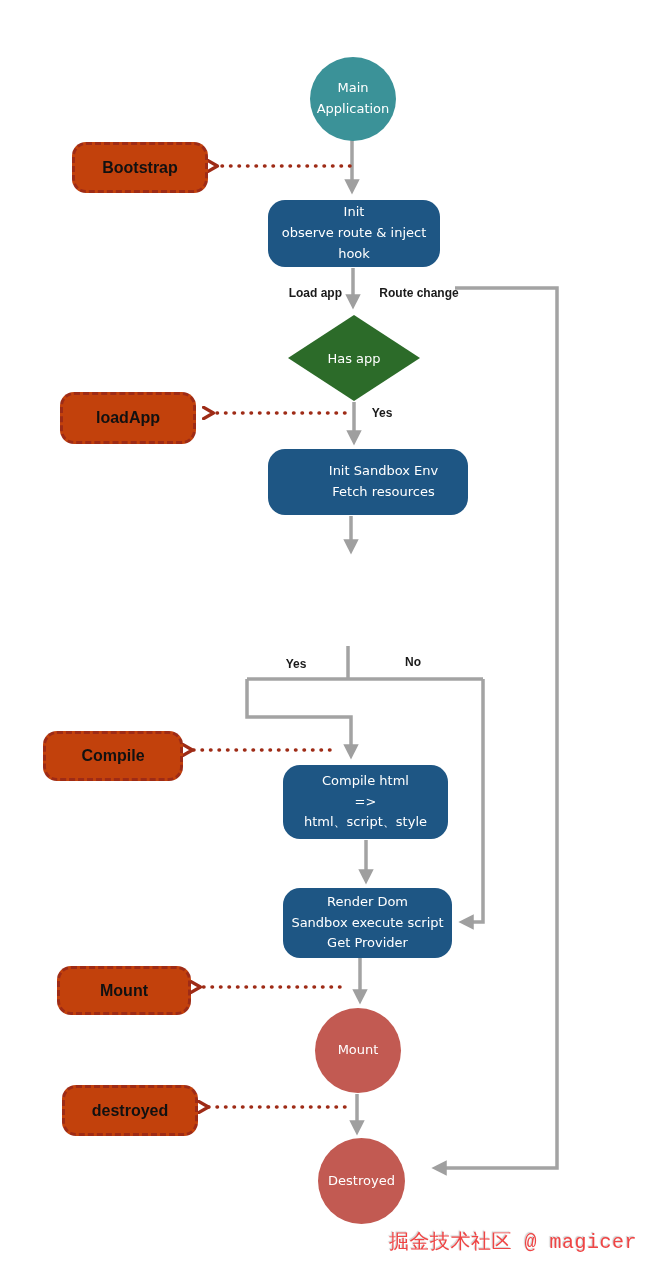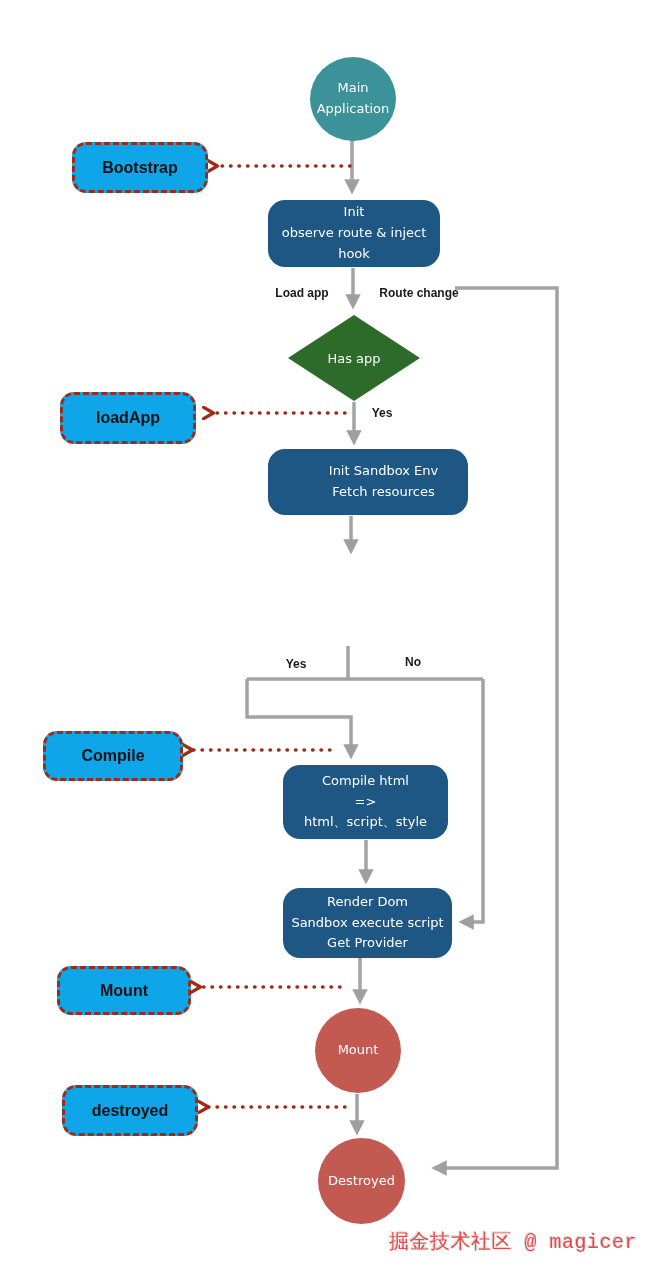--- a/index.html
+++ b/index.html
@@ -10,21 +10,21 @@
   #wires{position:absolute;left:0;top:0;width:653px;height:1280px;}
   .node{position:absolute;display:flex;align-items:center;justify-content:center;
     text-align:center;color:#ffffff;white-space:pre-line;}
   .circle{border-radius:50%;font-size:13px;line-height:1.6;}
   .circle.teal{background:#3b9298;}
   .circle.salmon{background:#c25a52;}
   .bluebox{background:#1e5684;border-radius:17px;font-size:13px;line-height:1.6;}
   .diamond{background:#2c6b29;clip-path:polygon(50% 0,100% 50%,50% 100%,0 50%);
     font-size:13px;}
   .callout{position:absolute;display:flex;align-items:center;justify-content:center;
-    background:#0ea5e9;border:3px dashed #9e2b16;border-radius:14px;
+    background:#c2410c;border:3px dashed #9e2b16;border-radius:14px;
     color:#111111;font-family:"Liberation Sans",sans-serif;font-weight:bold;font-size:16px;}
   .edge-label{position:absolute;color:#1a1a1a;font-family:"Liberation Sans",sans-serif;
     font-weight:bold;font-size:12px;text-align:center;}
   #watermark{position:absolute;right:16px;top:1228px;
     font-family:Liberation Mono, monospace;font-size:20px;font-weight:500;
     color:#ef4444;letter-spacing:.5px;
     text-shadow:1px 1px 1px #ffffff,-1px -1px 1px rgba(110,110,110,.35);}
 </style>
 </head>
 <body>
@@ -92,21 +92,21 @@
   <div class="callout" style="left:72px;top:142px;width:130px;height:45px;">Bootstrap</div>
 
   <div class="callout" style="left:60px;top:392px;width:130px;height:46px;">loadApp</div>
 
   <div class="callout" style="left:43px;top:731px;width:134px;height:44px;">Compile</div>
 
   <div class="callout" style="left:57px;top:966px;width:128px;height:43px;">Mount</div>
 
   <div class="callout" style="left:62px;top:1085px;width:130px;height:45px;">destroyed</div>
 
-  <div class="edge-label" style="left:262px;top:286px;width:80px;">Load app</div>
+  <div class="edge-label" style="left:262px;top:286px;width:80px;text-align:right;">Load app</div>
   <div class="edge-label" style="left:376px;top:286px;width:86px;">Route change</div>
   <div class="edge-label" style="left:366px;top:406px;width:32px;">Yes</div>
   <div class="edge-label" style="left:280px;top:657px;width:32px;">Yes</div>
   <div class="edge-label" style="left:398px;top:655px;width:30px;">No</div>
 
   <div id="watermark">掘金技术社区 @ magicer</div>
 
 </div>
 
 </body></html>

